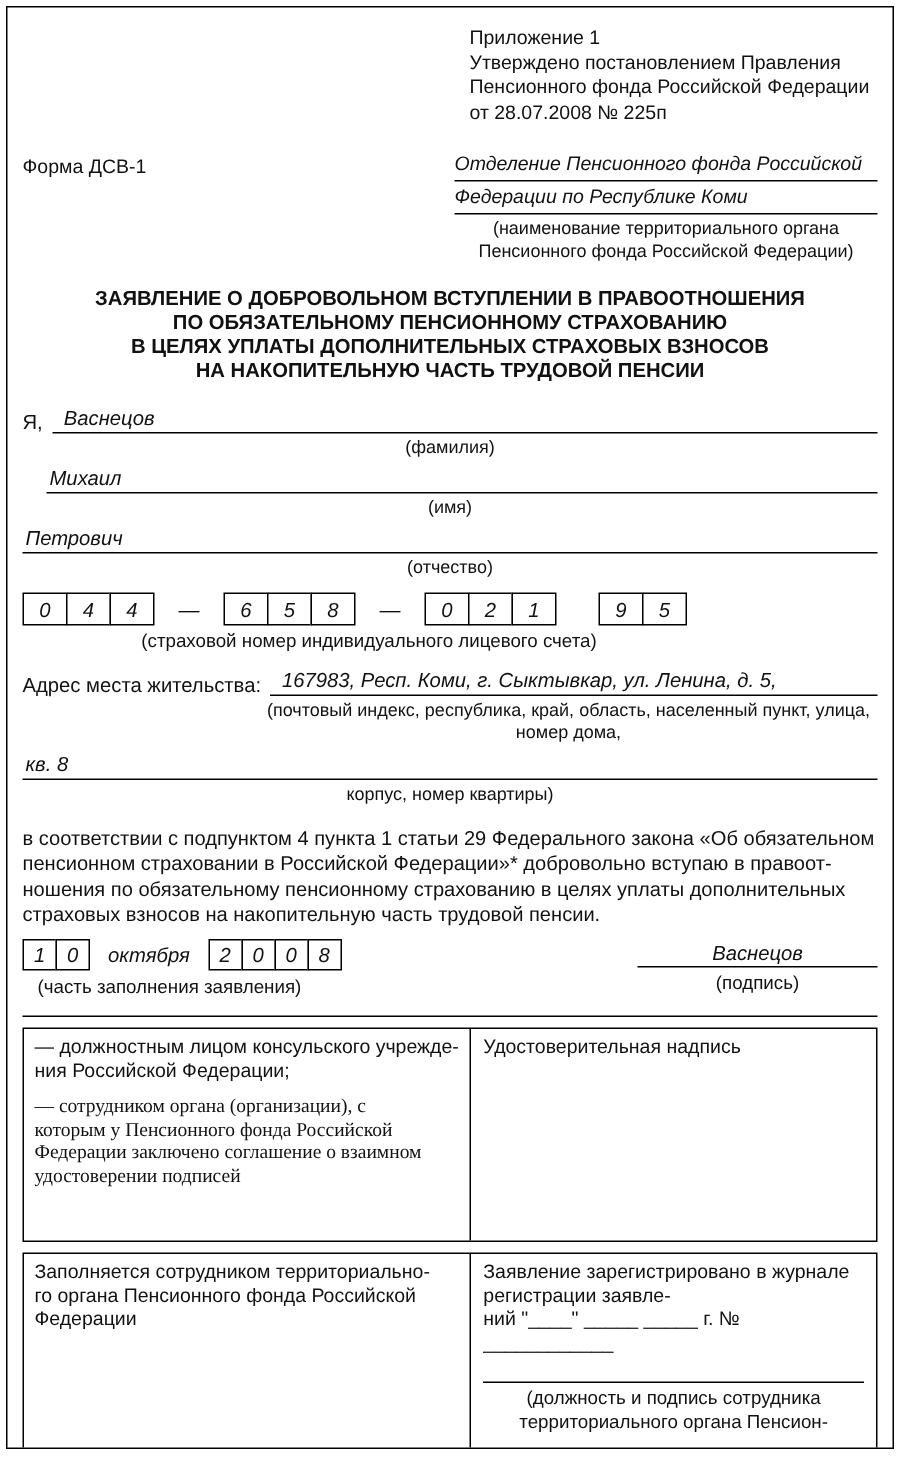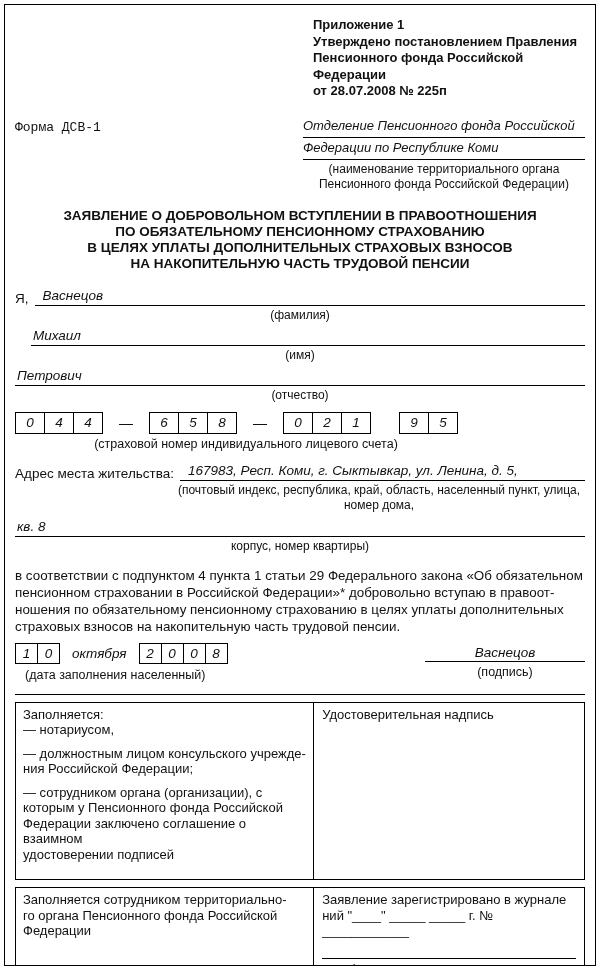--- a/index.html
+++ b/index.html
@@ -1,24 +1,24 @@
 <!DOCTYPE html>
 <html><head>
 <meta charset="utf-8">
 <style>
   * { margin:0; padding:0; box-sizing:border-box; }
   html,body { width:600px; height:971px; background:#fff; }
   body { font-family:"Liberation Sans","DejaVu Sans",sans-serif; color:#111; }
   .page { position:absolute; left:4px; top:4px; width:592px; height:962px;
           border:1px solid #000; padding:8px 10px; overflow:hidden; background:#fff; }
 
-  .approval { margin:4px 0 0 298px; font-size:13px; line-height:16.5px;font-weight:bold; }
+  .approval { margin:4px 0 0 298px; font-size:13px; line-height:16.5px; }
 
   .form-office-row { display:flex; justify-content:space-between; margin-top:18px; }
-  .form-label { font-size:13px; margin-top:2px;font-family:Liberation Mono, monospace; }
+  .form-label { font-size:13px; margin-top:2px; }
   .office-block { width:282px; }
   .office-line { font-style:italic; font-size:13px; line-height:15px; border-bottom:1px solid #000; padding-bottom:4px; margin-bottom:2px; }
   .office-caption { text-align:center; font-size:12px; line-height:15px; margin-top:1px; }
 
   .title { margin-top:16px; text-align:center; font-weight:bold; font-size:13.5px; line-height:16px; }
 
   .line-row { display:flex; align-items:flex-end; font-size:13.5px; margin-top:6px; }
   .line-label { white-space:nowrap; padding-right:6px; }
   .fill { flex:1; border-bottom:1px solid #000; font-style:italic; padding:0 0 1px 8px; min-height:18px; }
   .cap { text-align:center; font-size:12px; line-height:14px; margin-top:2px; }
@@ -44,21 +44,21 @@
   .sig-col { width:160px; margin-top:2px; }
   .sig-line { border-bottom:1px solid #000; text-align:center; font-style:italic; font-size:13.5px; padding-bottom:1px; }
   .sig-cap { text-align:center; font-size:12.5px; margin-top:3px; }
 
   .separator { border-top:1px solid #000; margin-top:12px; }
 
   .note-table { display:flex; border:1px solid #000; margin-top:7px; }
   .t-left { width:52.5%; border-right:1px solid #000; padding:4px 7px 5px; font-size:13px; line-height:15.5px; }
   .t-right { width:47.5%; padding:4px 8px 5px; font-size:13px; line-height:15.5px; }
   .t-para { margin-bottom:8px; }
-  .t-para:last-child { margin-bottom:12px; }
+  .t-para:last-child { margin-bottom:12px;font-family:Liberation Serif, serif; }
   .table1 { min-height:143px; }
   .table2 { min-height:145px; }
   .reg-underline { border-bottom:1px solid #000; height:12px; margin:8px 0 3px; }
   .reg-caption { text-align:center; font-size:12.5px; line-height:15.5px; }
 </style>
 </head>
 <body>
 
 <div class="page">
 
@@ -158,36 +158,32 @@
           <div class="cell dcell">0</div>
         </div>
         <div class="month">октября</div>
         <div class="cellgroup">
           <div class="cell dcell">2</div>
           <div class="cell dcell">0</div>
           <div class="cell dcell">0</div>
           <div class="cell dcell">8</div>
         </div>
       </div>
-      <div class="date-cap">(дата заполнения населенный)</div>
+      <div class="date-cap">(часть заполнения заявления)</div>
     </div>
     <div class="sig-col">
       <div class="sig-line">Васнецов</div>
       <div class="sig-cap">(подпись)</div>
     </div>
   </div>
 
   <div class="separator"></div>
 
   <div class="note-table table1">
     <div class="t-left">
-      <div class="t-para">
-        <div>Заполняется:</div>
-        <div>— нотариусом,</div>
-      </div>
       <div class="t-para">
         <div>— должностным лицом консульского учрежде-</div>
         <div>ния Российской Федерации;</div>
       </div>
       <div class="t-para">
         <div>— сотрудником органа (организации), с</div>
         <div>которым у Пенсионного фонда Российской</div>
         <div>Федерации заключено соглашение о взаимном</div>
         <div>удостоверении подписей</div>
       </div>
@@ -198,20 +194,21 @@
   </div>
 
   <div class="note-table table2">
     <div class="t-left">
       <div>Заполняется сотрудником территориально-</div>
       <div>го органа Пенсионного фонда Российской</div>
       <div>Федерации</div>
     </div>
     <div class="t-right">
       <div>Заявление зарегистрировано в журнале</div>
+      <div>регистрации заявле-</div>
       <div>ний "____" _____ _____ г. № ____________</div>
       <div class="reg-underline"></div>
       <div class="reg-caption">
         <div>(должность и подпись сотрудника</div>
         <div>территориального органа Пенсион-</div>
 
       </div>
     </div>
   </div>
 

